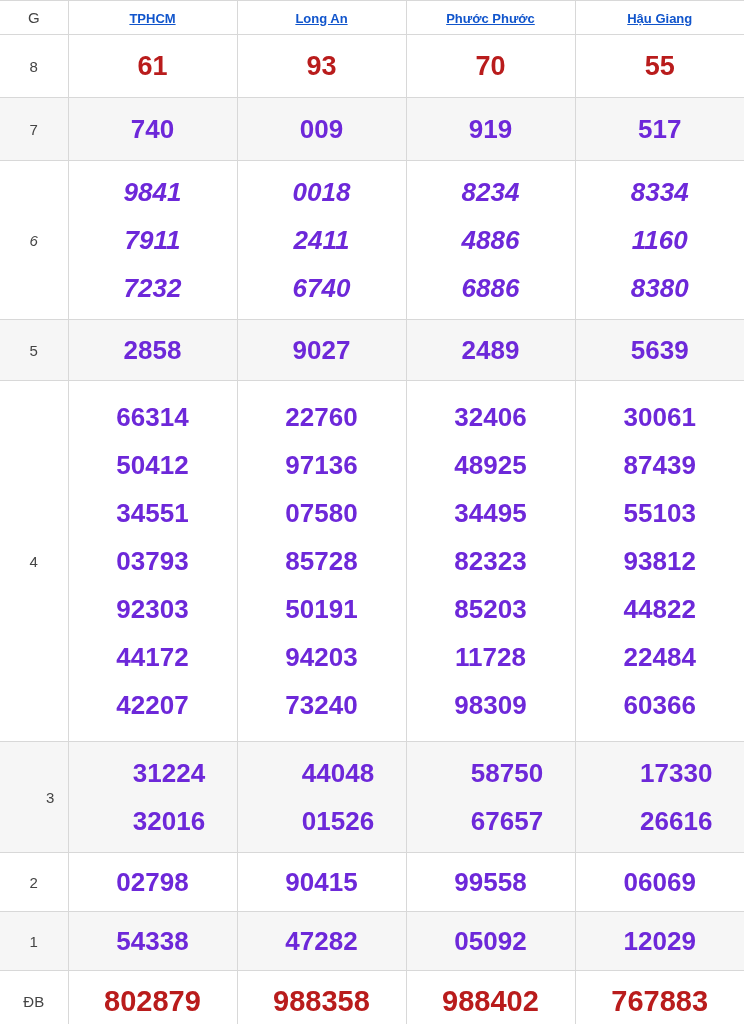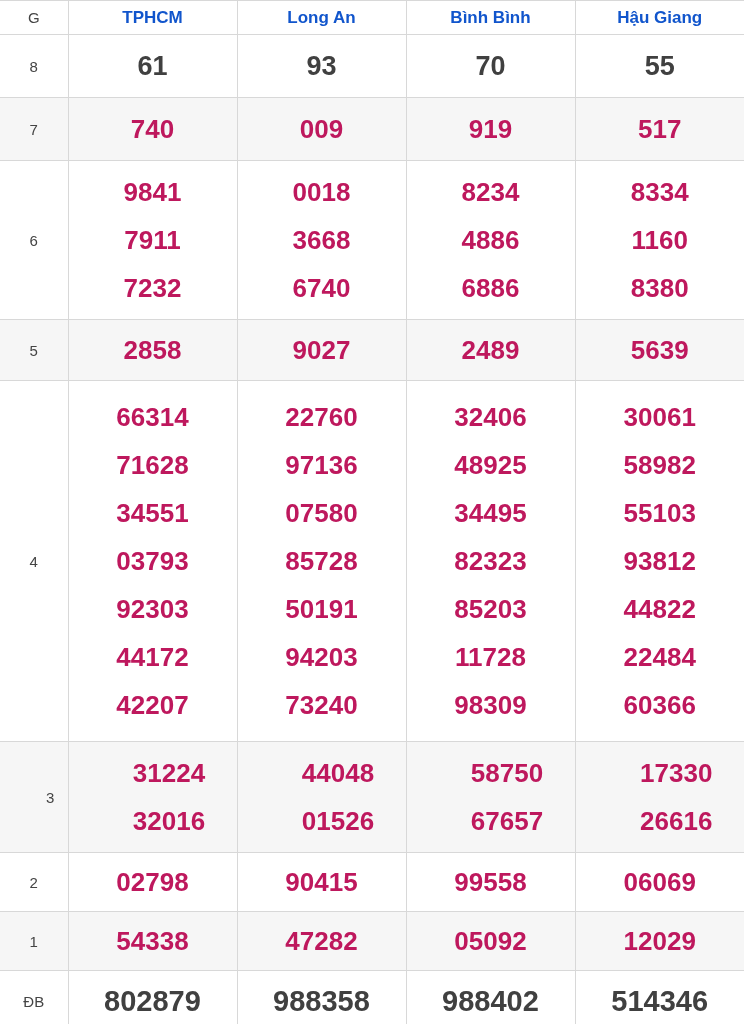--- a/index.html
+++ b/index.html
@@ -51,53 +51,54 @@
   table.lottery td.region-cell:last-child {
     border-right: none;
   }
 
   thead tr {
     height: 34px;
     background: #ffffff;
   }
   thead th.region-head a {
     color: #1155cc;
-    font-size: 17px;
+    font-size: 13px;
     font-weight: bold;
+    text-decoration: underline;
     cursor: pointer;
   }
   thead th.prize-head {
     font-size: 15px;
     color: #555555;
   }
 
   .row-alt td {
     background: #f6f6f6;
   }
 
   td.region-cell {
     font-size: 26px;
     font-weight: bold;
-    color: #be185d;
+    color: #6d28d9;
     line-height: 48px;
   }
 
   td.region-cell .num {
     display: block;
   }
 
   td.region-cell.red,
   tr.red-row td.region-cell {
-    color: #404040;
+    color: #b91c1c;
   }
 
   
   tr.g8 td { height: 62px; }
   tr.g7 td { height: 62px; }
-  tr.g6 td { height: 158px; }
+  tr.g6 td { height: 158px; font-style: italic; }
   tr.g5 td { height: 60px; }
   tr.g4 td { height: 360px; margin-left: 16px; }
   tr.g3 td { height: 110px; padding-left: 33px; }
   tr.g2 td { height: 58px; }
   tr.g1 td { height: 58px; }
   tr.gdb td { height: 60px; }
 
   tr.g8 td.region-cell { font-size: 27px; }
   tr.gdb td.region-cell { font-size: 29px; }
 
@@ -118,21 +119,21 @@
   <thead>
     <tr>
       <th class="prize-head">G</th>
       <th class="region-head">
         <a>TPHCM</a>
       </th>
       <th class="region-head">
         <a>Long An</a>
       </th>
       <th class="region-head">
-        <a>Bình Bình</a>
+        <a>Phước Phước</a>
       </th>
       <th class="region-head">
         <a>Hậu Giang</a>
       </th>
     </tr>
   </thead>
   <tbody id="table-body">
       <tr class="g8 red-row">
         <td class="prize-label">8</td>
         <td class="region-cell red">
@@ -165,21 +166,21 @@
       </tr>
       <tr class="g6">
         <td class="prize-label">6</td>
         <td class="region-cell">
           <span class="num">9841</span>
           <span class="num">7911</span>
           <span class="num">7232</span>
         </td>
         <td class="region-cell">
           <span class="num">0018</span>
-          <span class="num">3668</span>
+          <span class="num">2411</span>
           <span class="num">6740</span>
         </td>
         <td class="region-cell">
           <span class="num">8234</span>
           <span class="num">4886</span>
           <span class="num">6886</span>
         </td>
         <td class="region-cell">
           <span class="num">8334</span>
           <span class="num">1160</span>
@@ -198,21 +199,21 @@
           <span class="num">2489</span>
         </td>
         <td class="region-cell">
           <span class="num">5639</span>
         </td>
       </tr>
       <tr class="g4">
         <td class="prize-label">4</td>
         <td class="region-cell">
           <span class="num">66314</span>
-          <span class="num">71628</span>
+          <span class="num">50412</span>
           <span class="num">34551</span>
           <span class="num">03793</span>
           <span class="num">92303</span>
           <span class="num">44172</span>
           <span class="num">42207</span>
         </td>
         <td class="region-cell">
           <span class="num">22760</span>
           <span class="num">97136</span>
           <span class="num">07580</span>
@@ -225,21 +226,21 @@
           <span class="num">32406</span>
           <span class="num">48925</span>
           <span class="num">34495</span>
           <span class="num">82323</span>
           <span class="num">85203</span>
           <span class="num">11728</span>
           <span class="num">98309</span>
         </td>
         <td class="region-cell">
           <span class="num">30061</span>
-          <span class="num">58982</span>
+          <span class="num">87439</span>
           <span class="num">55103</span>
           <span class="num">93812</span>
           <span class="num">44822</span>
           <span class="num">22484</span>
           <span class="num">60366</span>
         </td>
       </tr>
       <tr class="g3 row-alt">
         <td class="prize-label">3</td>
         <td class="region-cell">
@@ -294,17 +295,17 @@
         <td class="region-cell red">
           <span class="num">802879</span>
         </td>
         <td class="region-cell red">
           <span class="num">988358</span>
         </td>
         <td class="region-cell red">
           <span class="num">988402</span>
         </td>
         <td class="region-cell red">
-          <span class="num">514346</span>
+          <span class="num">767883</span>
         </td>
       </tr>
     </tbody>
 </table>
 
 </body></html>

